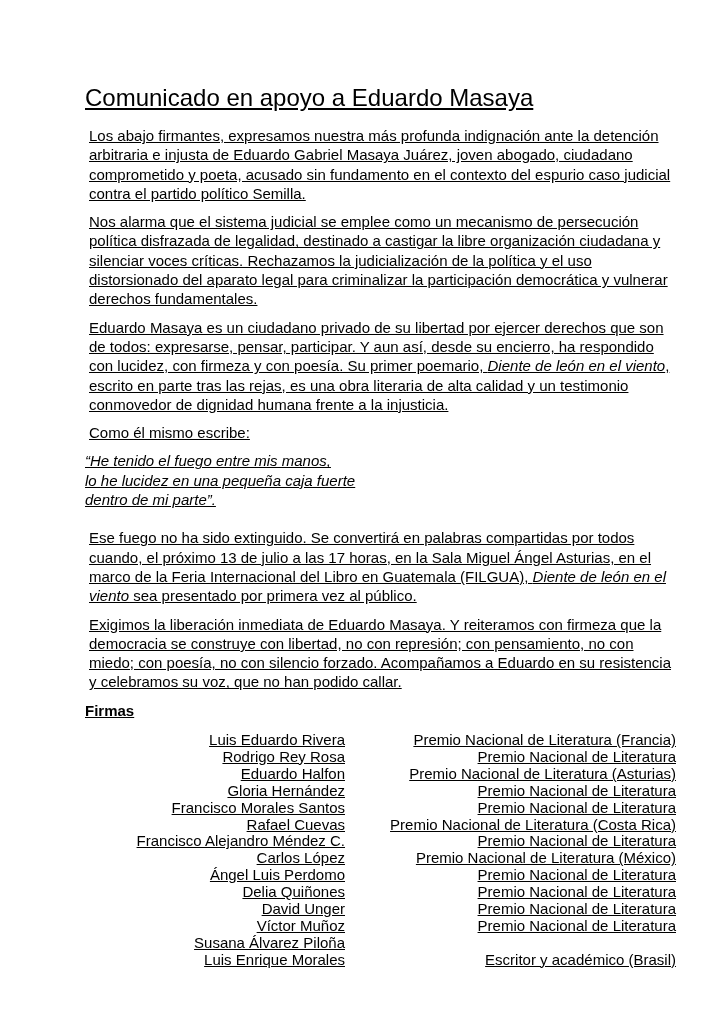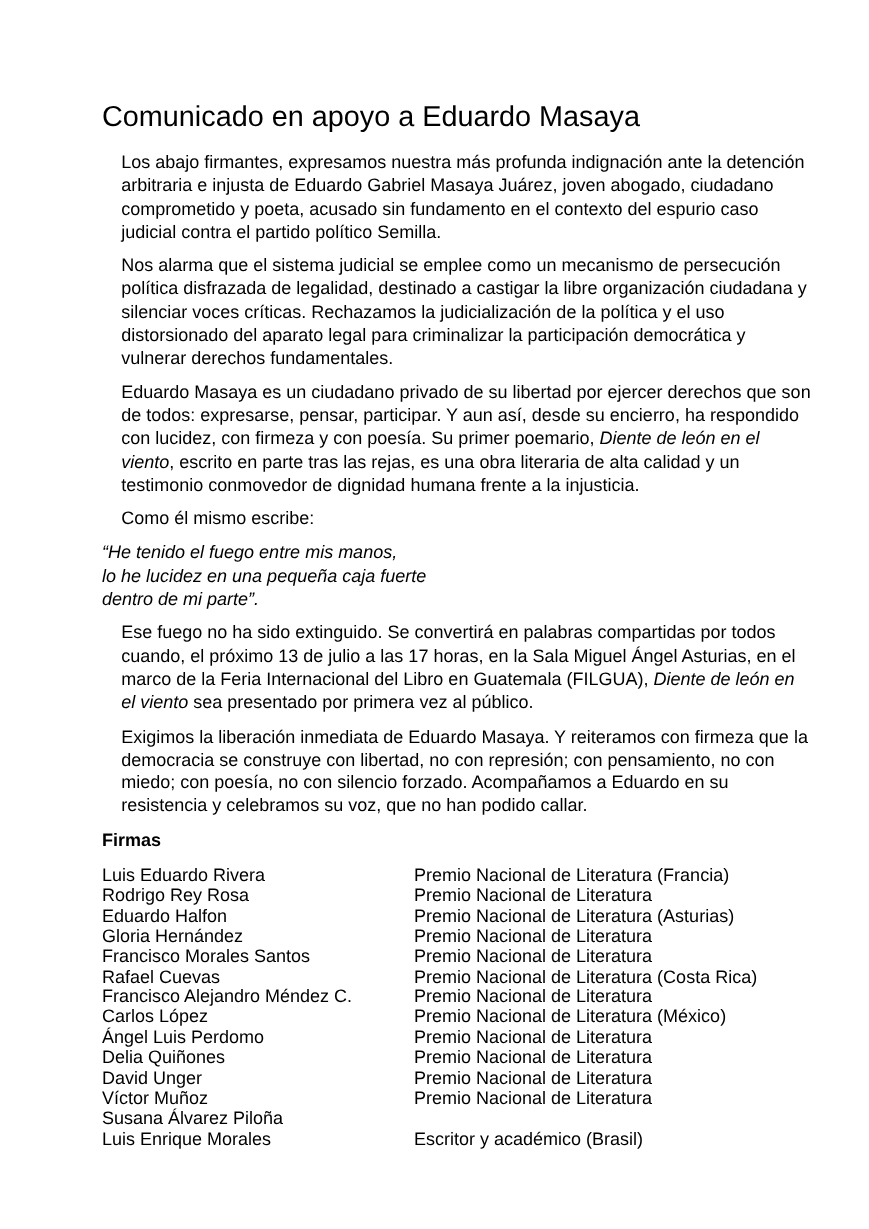--- a/index.html
+++ b/index.html
@@ -10,55 +10,57 @@
   .page {
     position: relative;
     width: 724px;
     height: 1024px;
     background: #ffffff;
     box-sizing: border-box;
     padding: 84px 48px 40px 85px;
     overflow: hidden;
     font-family: "Liberation Sans", "DejaVu Sans", sans-serif;
     color: #000000;
+    text-decoration: underline;
   }
   .doc-title {
     font-size: 24px;
     line-height: 28px;
     font-weight: 400;
     margin: 0 0 14px 0;
     color: #000000;
   }
   .para {
     font-size: 15px;
     line-height: 19.3px;
-    margin: 0 0 9px 16px;
+    margin: 0 0 9px 4px;
     color: #000000;
   }
   .para .it, .quote .it {
     font-style: italic;
   }
   .quote {
     font-size: 15px;
     line-height: 19.3px;
     font-style: italic;
-    margin: 0 0 9px 0;
+    margin: 0 0 19px 0;
   }
   .sig-heading {
     font-size: 15px;
     line-height: 19.3px;
     font-weight: 700;
     margin: 0 0 12px 0;
   }
   .sig-list {
     font-size: 15px;
   }
   .sig-row {
     display: flex;
     line-height: 16.9px;
+    text-align: right;
   }
   .sig-name {
     flex: 0 0 260px;
     width: 260px;
   }
   .sig-credential {
     flex: 1;
   }
 </style>
 </head>

